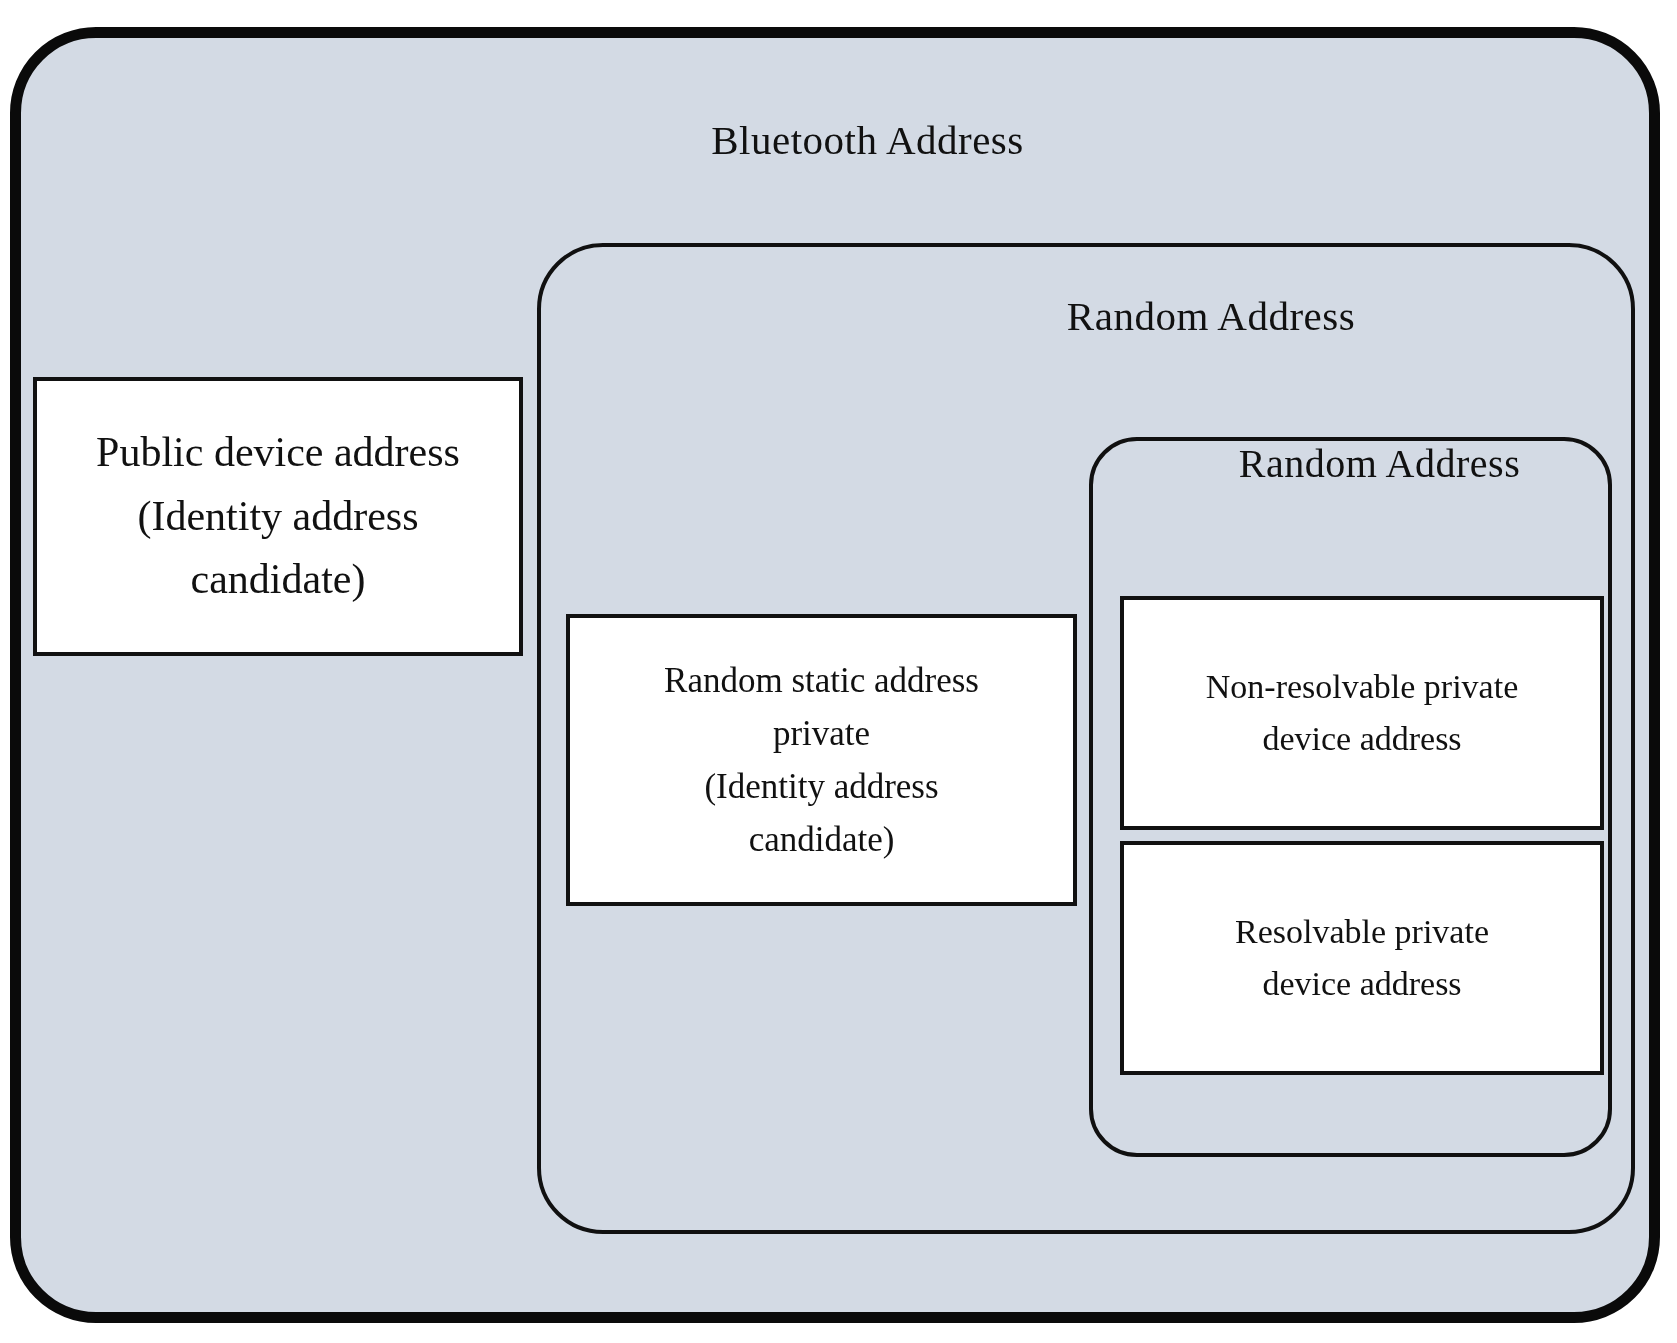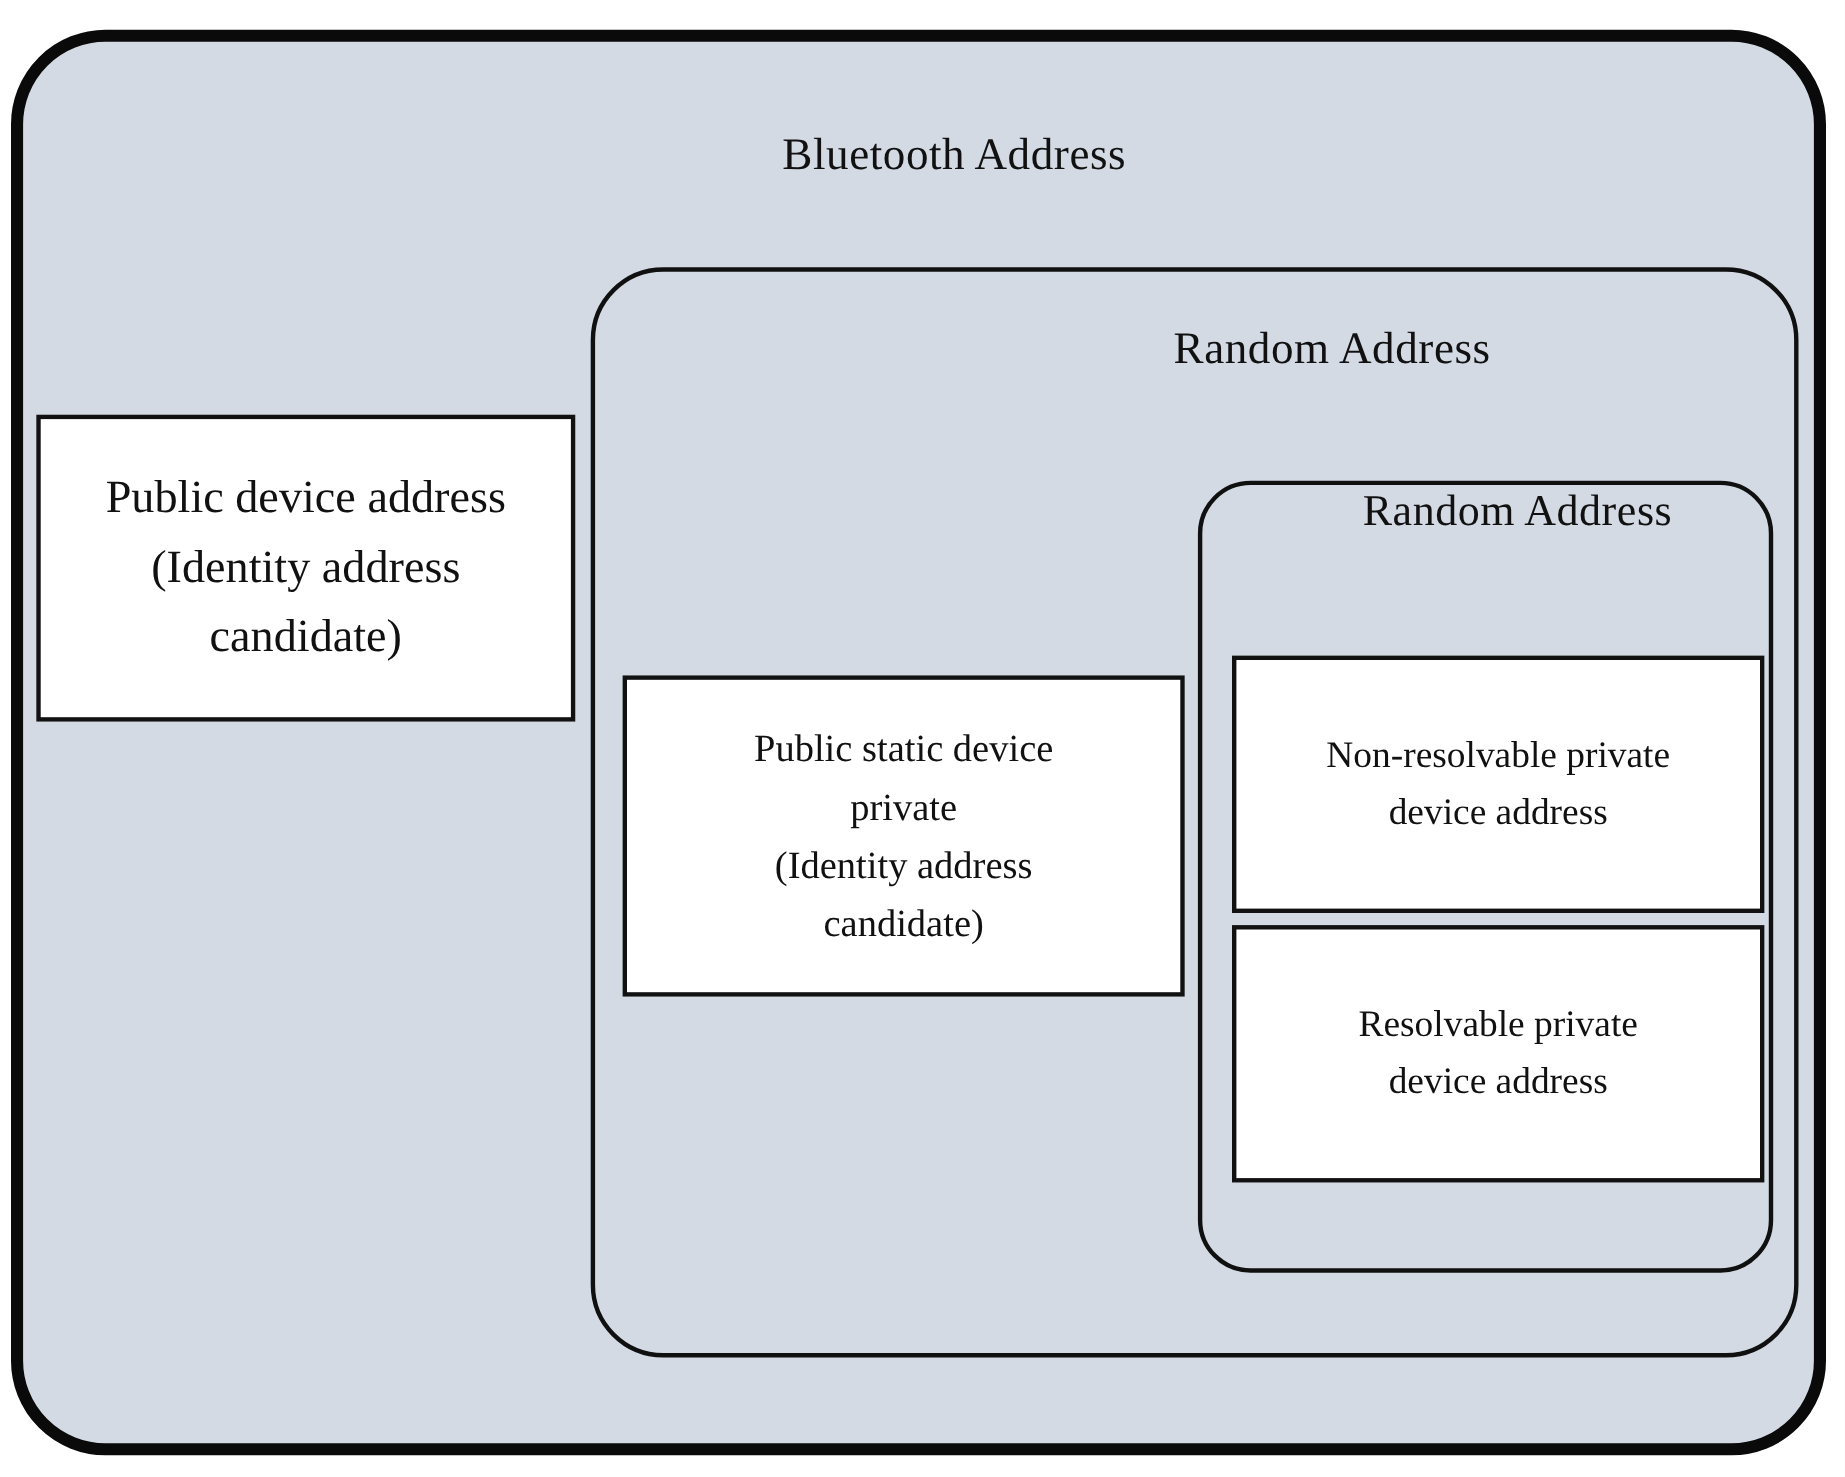--- a/index.html
+++ b/index.html
@@ -143,21 +143,21 @@
     <span class="line">Public device address</span>
     <span class="line">(Identity address</span>
     <span class="line">candidate)</span>
   </div>
 
   <div class="random-box"></div>
 
   <div class="group-label label-random">Random Address</div>
 
   <div class="leaf leaf-random-static">
-    <span class="line">Public static device</span>
+    <span class="line">Random static address</span>
     <span class="line">private</span>
     <span class="line">(Identity address</span>
     <span class="line">candidate)</span>
   </div>
 
   <div class="private-box"></div>
 
   <div class="group-label label-private">Random Address</div>
 
   <div class="leaf leaf-nonresolvable">

